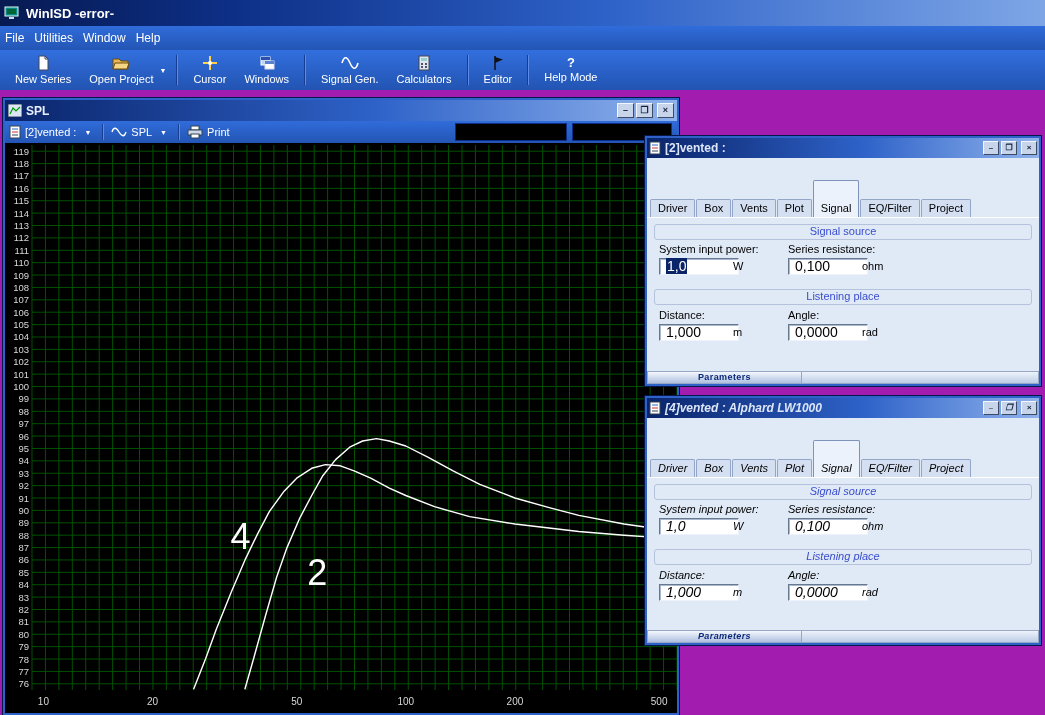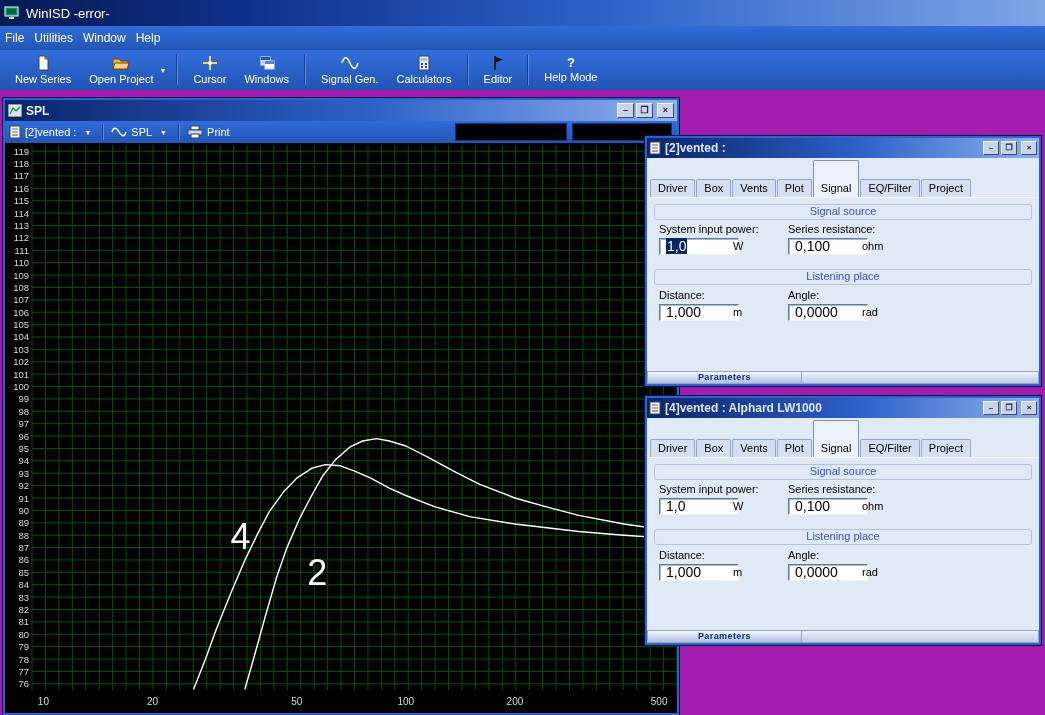--- a/index.html
+++ b/index.html
@@ -7,21 +7,21 @@
     width:1045px;height:715px;position:relative;overflow:hidden;
     background:#006e6e;
     font-family:"Liberation Sans", sans-serif;
     -webkit-font-smoothing:none;
   }
   
   .titlebar{
     position:absolute;top:0;left:0;right:0;height:26px;
     background:linear-gradient(90deg,#071a52 0%,#0d2f86 22%,#2e62c8 58%,#7ea6e6 100%);
     display:flex;align-items:center;gap:6px;padding-left:4px;
-    color:#fff;font-weight:normal;font-size:13px;
+    color:#fff;font-weight:bold;font-size:13px;
   }
   .menubar{
     position:absolute;top:26px;left:0;right:0;height:24px;
     background:linear-gradient(180deg,#306cda,#2355b4);
     display:flex;align-items:center;color:#fff;font-size:12px;
   }
   .menu-item{padding:3px 5px;cursor:default;}
   .toolbar{
     position:absolute;top:50px;left:0;right:0;height:40px;
     background:linear-gradient(180deg,#326fde,#2254b2);
@@ -60,29 +60,29 @@
   .readout{height:18px;background:#000;border:1px solid #0b2f86;box-sizing:border-box;}
   .plot-container{position:relative;height:570px;background:#000;}
 
   
   .param-window{
     position:absolute;width:396px;background:#e0e9f6;
     border:2px solid #2f62c8;box-shadow:0 0 0 1px #06184a;
     box-sizing:border-box;z-index:3;display:flex;flex-direction:column;
   }
   #pw0{left:645px;top:46px;height:250px;}
-  #pw1{left:645px;top:306px;height:249px;}
+  #pw1{left:645px;top:306px;height:249px;font-style:italic;}
   .pw-titlebar{
     height:20px;flex:0 0 20px;
     background:linear-gradient(90deg,#0a246a 0%,#2e62c8 55%,#8fb2ec 100%);
     display:flex;align-items:center;gap:4px;padding:0 2px;
     color:#dce6f8;font-weight:bold;font-size:12px;white-space:nowrap;overflow:hidden;
   }
   .pw-cap{width:16px;height:14px;font-size:8px;line-height:11px;}
-  .pw-tabs{flex:0 0 21px;display:flex;align-items:flex-end;padding:2px 3px 0;background:#e0e9f6;}
+  .pw-tabs{flex:0 0 21px;display:flex;align-items:flex-end;padding:2px 3px 0;background:#e0e9f6;margin-top:20px;}
   .tab{
     border:1px solid #94a6c8;border-bottom:none;border-radius:2px 2px 0 0;
     padding:2px 7px 3px;margin-right:1px;font-size:11px;color:#000;background:#d4dff1;cursor:default;
   }
   .tab.active{background:#ecf2fb;padding-top:21px;border-color:#7e92ba;}
   .pw-content{position:relative;flex:1;background:#e0e9f6;border-top:1px solid #fff;}
   .group-bar{
     position:absolute;left:7px;right:7px;height:14px;
     border:1px solid #b4c2dc;border-radius:3px;
     color:#3a4ecc;font-size:11px;line-height:13px;text-align:center;

